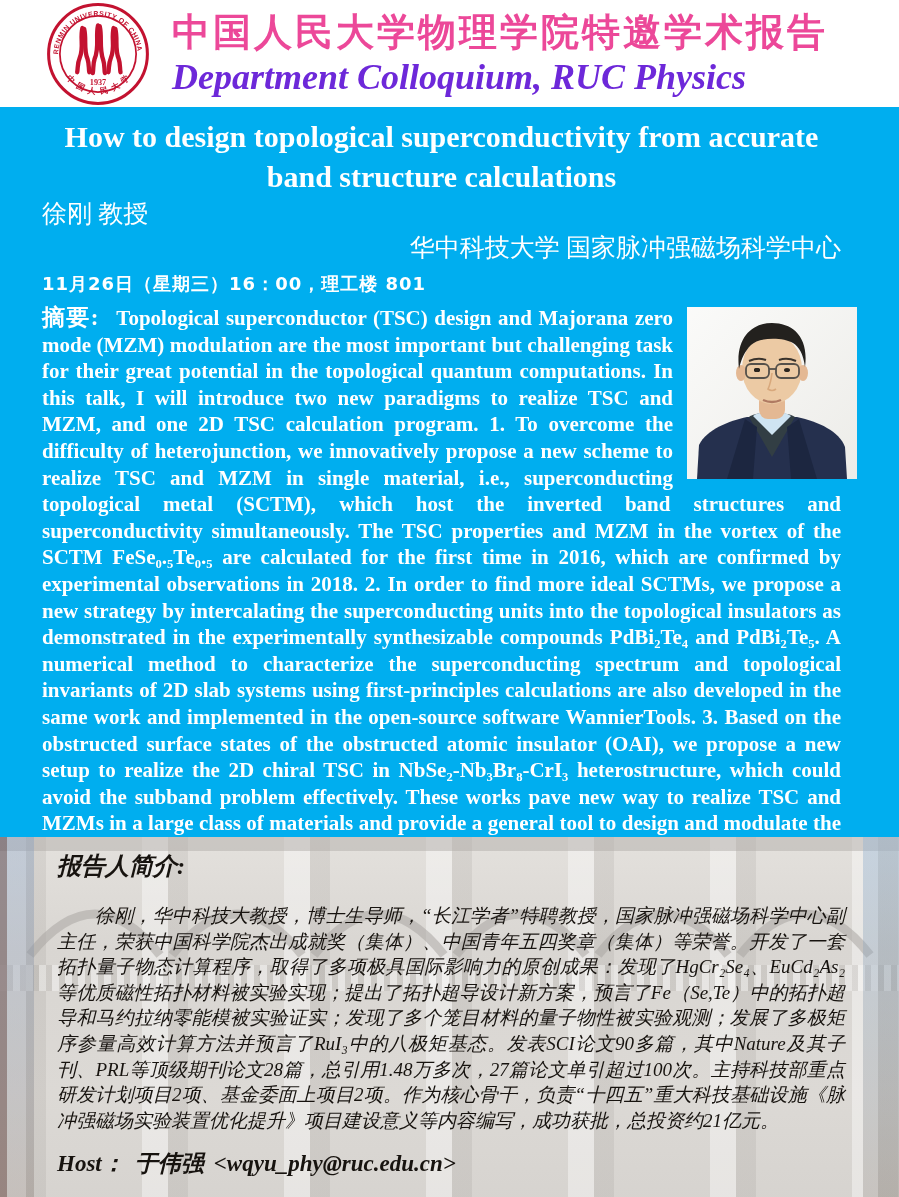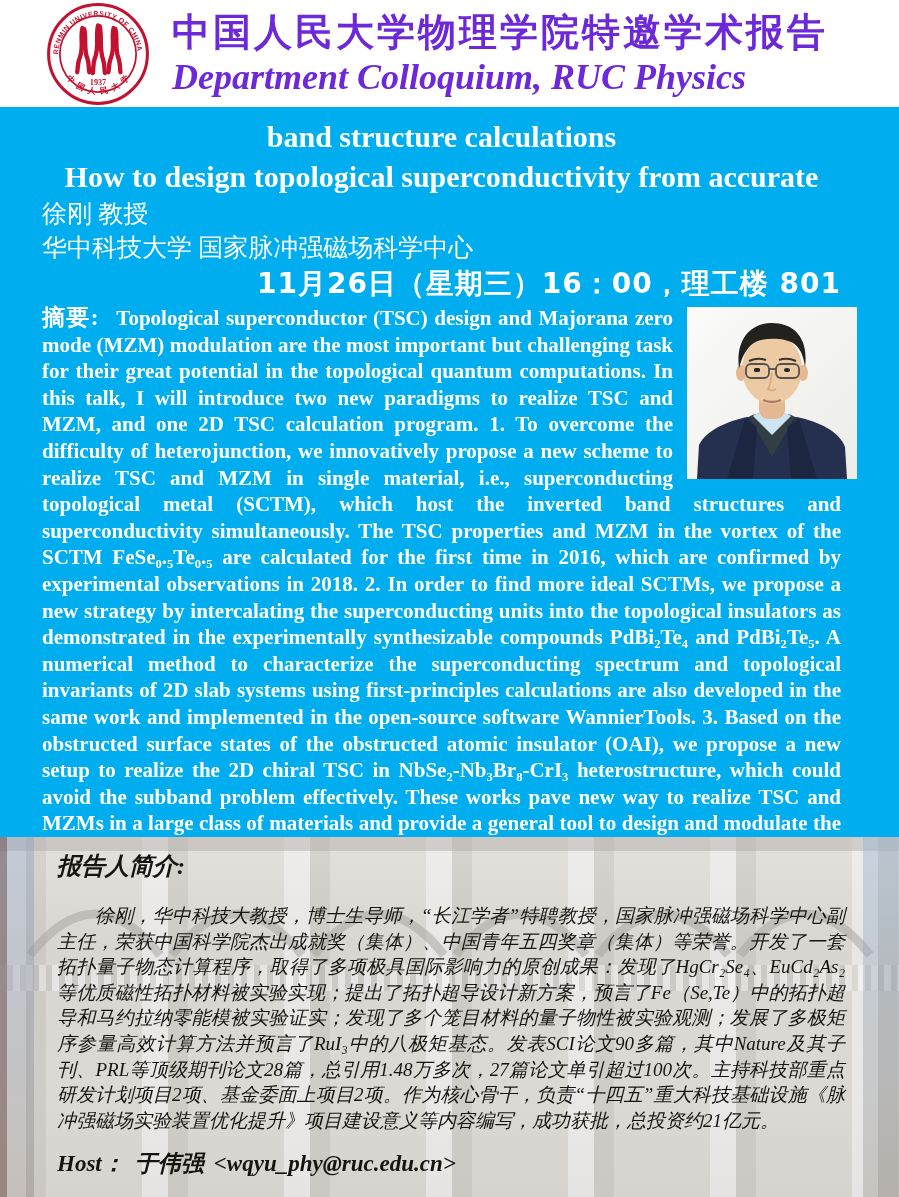--- a/index.html
+++ b/index.html
@@ -3,29 +3,29 @@
 <meta charset="utf-8">
 <style>
   html,body{margin:0;padding:0;background:#888;}
   .poster{position:relative;width:899px;height:1197px;margin:0 auto;background:#fff;overflow:hidden;
           font-family:"Liberation Serif","DejaVu Serif",serif;}
 
   
   .header{height:107px;background:#ffffff;display:flex;align-items:center;}
   .logo{width:104px;height:104px;margin-left:46px;flex:0 0 auto;}
   .header-titles{margin-left:22px;}
-  .title-cn{font-size:38px;font-weight:bold;color:#6d28d9;letter-spacing:3px;line-height:46px;white-space:nowrap;}
+  .title-cn{font-size:38px;font-weight:bold;color:#ec4899;letter-spacing:3px;line-height:46px;white-space:nowrap;}
   .title-en{font-size:36px;font-weight:bold;font-style:italic;color:#6d28d9;line-height:44px;white-space:nowrap;}
 
   
   .blue{height:730px;background:#00aeef;color:#ffffff;padding:0 58px 0 42px;box-sizing:border-box;overflow:hidden;}
   .talk-title{padding-top:10px;text-align:center;font-weight:bold;font-size:30px;line-height:40px;}
   .speaker{ text-align:left;font-size:25px;line-height:34px;}
-  .affil{   text-align:left;font-size:25px;line-height:34px;font-family:Liberation Serif, serif;}
-  .when{    text-align:right;font-size:28px;line-height:38px;font-family:"DejaVu Sans","Liberation Sans",sans-serif;font-weight:600;letter-spacing:1px;}
+  .affil{   text-align:right;font-size:25px;line-height:34px;font-family:Liberation Serif, serif;}
+  .when{    text-align:left;font-size:18px;line-height:38px;font-family:"DejaVu Sans","Liberation Sans",sans-serif;font-weight:600;letter-spacing:1px;}
   .abstract{margin:2px 0 0 0;font-size:21px;line-height:26.6px;font-weight:bold;text-align:justify;}
   .abs-label{font-size:23px;margin-right:18px;}
   .photo-wrap{float:right;width:170px;height:172px;margin:2px -16px 8px 14px;}
   .photo-wrap svg{display:block;}
 
   
   .bio{position:relative;height:368px;box-sizing:border-box;overflow:hidden;color:#17130f;font-style:italic;}
   .bio-bg{position:absolute;inset:0;background:linear-gradient(180deg,#e4e1dd 0%,#d9d6d2 30%,#dcd9d5 70%,#d6d3cf 100%);}
   .bio-cols{position:absolute;inset:0;background:repeating-linear-gradient(90deg,
       rgba(255,255,255,.40) 0 26px, rgba(120,115,110,.12) 26px 46px, rgba(255,255,255,0) 46px 142px);}
@@ -76,22 +76,22 @@
       </g>
     </svg>
     <div class="header-titles">
       <div class="title-cn">中国人民大学物理学院特邀学术报告</div>
       <div class="title-en">Department Colloquium, RUC Physics</div>
     </div>
   </div>
 
   <div class="blue">
     <div class="talk-title">
+      <div>How to design topological superconductivity from accurate</div>
       <div>band structure calculations</div>
-      <div>How to design topological superconductivity from accurate</div>
     </div>
     <div class="speaker">徐刚 教授</div>
     <div class="affil">华中科技大学 国家脉冲强磁场科学中心</div>
     <div class="when">11月26日（星期三）16：00，理工楼 801</div>
 
     <p class="abstract">
       <span class="photo-wrap">
         <svg width="170" height="172" viewBox="0 0 170 172" aria-hidden="true">
           <rect x="0" y="0" width="170" height="172" fill="#f6f6f3"></rect>
           <rect x="0" y="0" width="170" height="172" fill="url(#phgrad)" opacity="0.5"></rect>

